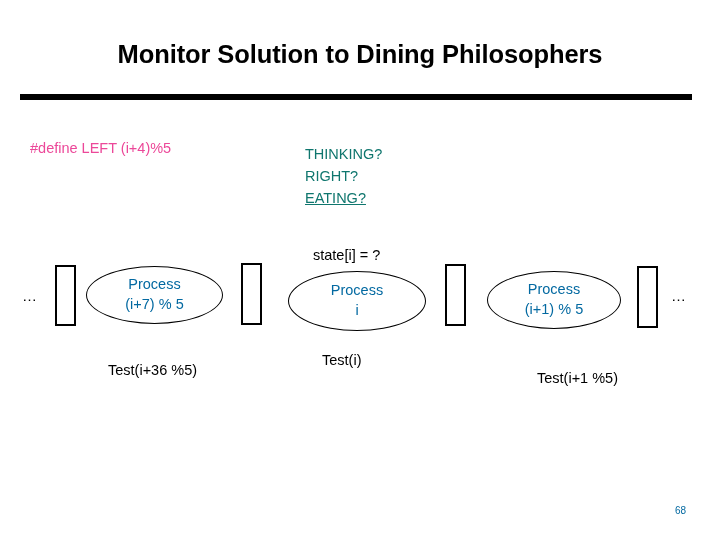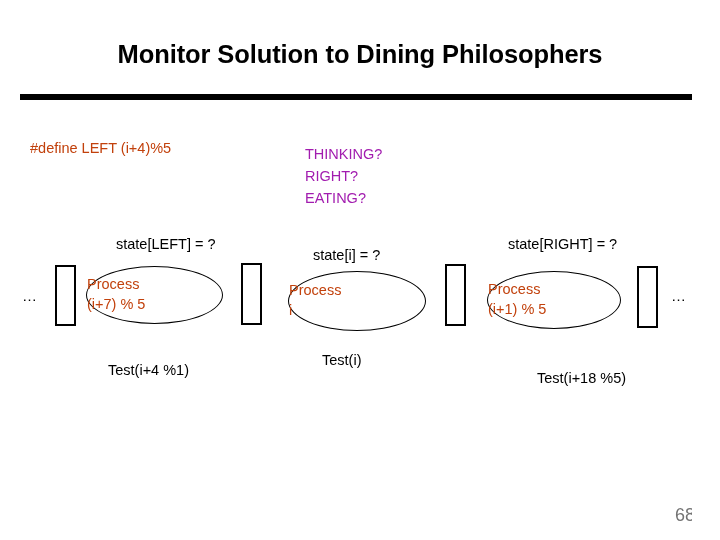--- a/index.html
+++ b/index.html
@@ -33,34 +33,34 @@
     left: 20px;
     top: 94px;
     width: 682px;
     height: 6px;
     background: #000000;
   }
   .code-line {
     position: absolute;
     font-size: 14.5px;
     white-space: nowrap;
-    color: #c2410c;
+    color: #ec4899;
   }
   #define-left  { left: 30px; top: 140px; }
   #define-right { left: 30px; top: 163px; }
 
   .state-line {
     position: absolute;
     font-size: 14.5px;
     white-space: nowrap;
-    color: #a21caf;
+    color: #0f766e;
   }
   #state-thinking { left: 305px; top: 146px; }
   #state-hungry   { left: 305px; top: 168px; }
-  #state-eating   { left: 305px; top: 190px; }
+  #state-eating   { left: 305px; top: 190px; text-decoration: underline; }
 
   .state-var {
     position: absolute;
     font-size: 14.5px;
     white-space: nowrap;
     color: #000000;
   }
   #state-left-var  { left: 116px; top: 236px; }
   #state-i-var     { left: 313px; top: 247px; }
   #state-right-var { left: 508px; top: 236px; }
@@ -77,26 +77,26 @@
   #fork-3 { left: 637px; top: 266px; width: 21px; height: 62px; }
 
   .process-node {
     position: absolute;
     box-sizing: border-box;
     border: 1.4px solid #000000;
     border-radius: 50%;
     background: #ffffff;
     display: flex;
     flex-direction: column;
-    align-items: flex-start;
+    align-items: center;
     justify-content: center;
     font-size: 14.5px;
     line-height: 1.35;
     text-align: center;
-    color: #c2410c;
+    color: #0369a1;
   }
   #process-left  { left: 86px;  top: 266px; width: 137px; height: 58px; }
   #process-i     { left: 288px; top: 271px; width: 138px; height: 60px; }
   #process-right { left: 487px; top: 271px; width: 134px; height: 58px; }
 
   .ellipsis-dots {
     position: absolute;
     font-size: 15px;
     letter-spacing: 1px;
     color: #000000;
@@ -112,41 +112,39 @@
     color: #000000;
   }
   #test-left  { left: 108px; top: 362px; }
   #test-i     { left: 322px; top: 352px; }
   #test-right { left: 537px; top: 370px; }
 
   #page-number {
     position: absolute;
     left: 675px;
     top: 505px;
-    font-size: 18px;
-    color: #737373;
+    font-size: 10px;
+    color: #0369a1;
   }
 </style>
 </head>
 <body>
 
 <div id="slide">
 
   <div id="slide-title">Monitor Solution to Dining Philosophers</div>
   <div id="title-rule"></div>
 
   <div class="code-line" id="define-left">#define LEFT (i+4)%5</div>
 
   <div class="state-line" id="state-thinking">THINKING?</div>
   <div class="state-line" id="state-hungry">RIGHT?</div>
   <div class="state-line" id="state-eating">EATING?</div>
 
-  <div class="state-var" id="state-left-var">state[LEFT] = ?</div>
   <div class="state-var" id="state-i-var">state[i] = ?</div>
-  <div class="state-var" id="state-right-var">state[RIGHT] = ?</div>
 
   <div class="ellipsis-dots" id="dots-left">…</div>
   <div class="ellipsis-dots" id="dots-right">…</div>
 
   <div class="fork" id="fork-0"></div>
   <div class="fork" id="fork-1"></div>
   <div class="fork" id="fork-2"></div>
   <div class="fork" id="fork-3"></div>
 
   <div class="process-node" id="process-left">
@@ -157,19 +155,19 @@
   <div class="process-node" id="process-i">
     <span>Process</span>
     <span>i</span>
   </div>
 
   <div class="process-node" id="process-right">
     <span>Process</span>
     <span>(i+1) % 5</span>
   </div>
 
-  <div class="test-label" id="test-left">Test(i+4 %1)</div>
+  <div class="test-label" id="test-left">Test(i+36 %5)</div>
   <div class="test-label" id="test-i">Test(i)</div>
-  <div class="test-label" id="test-right">Test(i+18 %5)</div>
+  <div class="test-label" id="test-right">Test(i+1 %5)</div>
 
   <div id="page-number">68</div>
 
 </div>
 
 </body></html>

